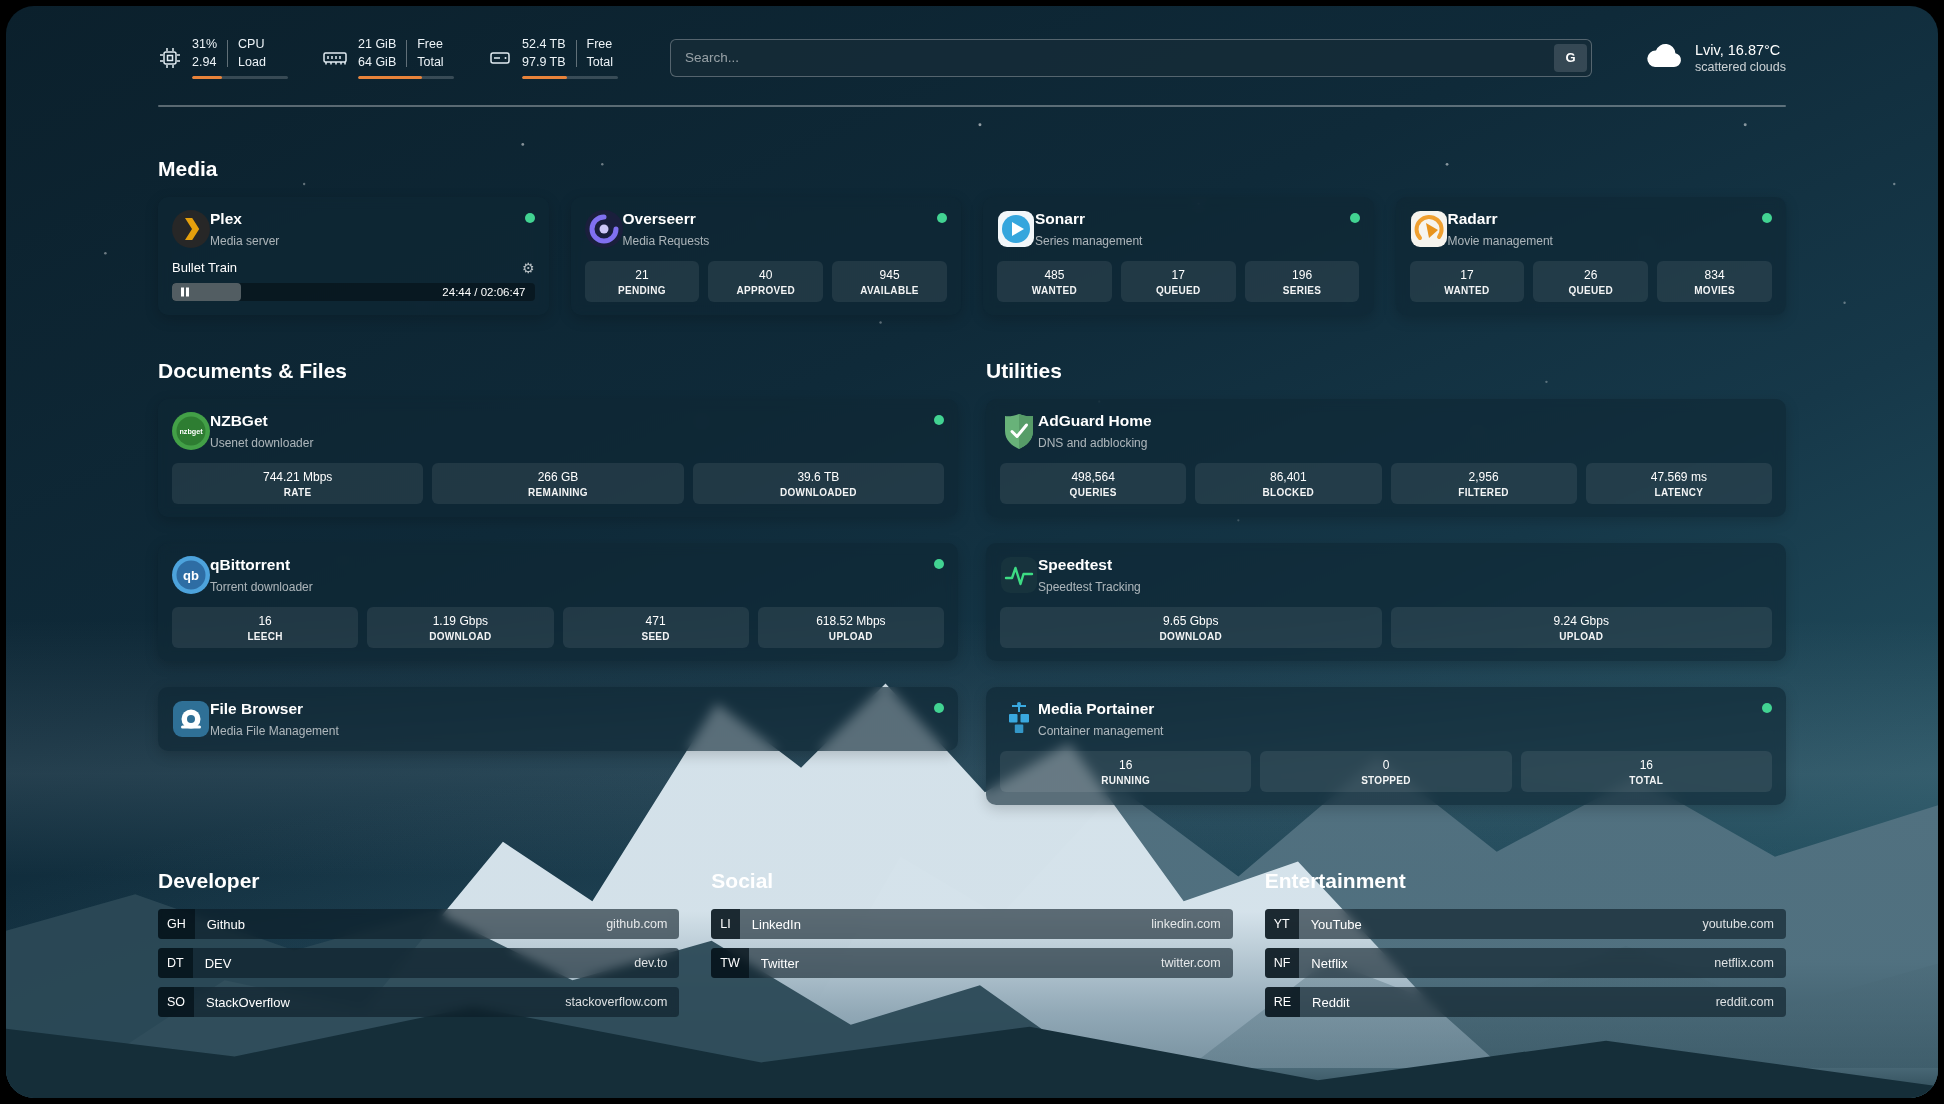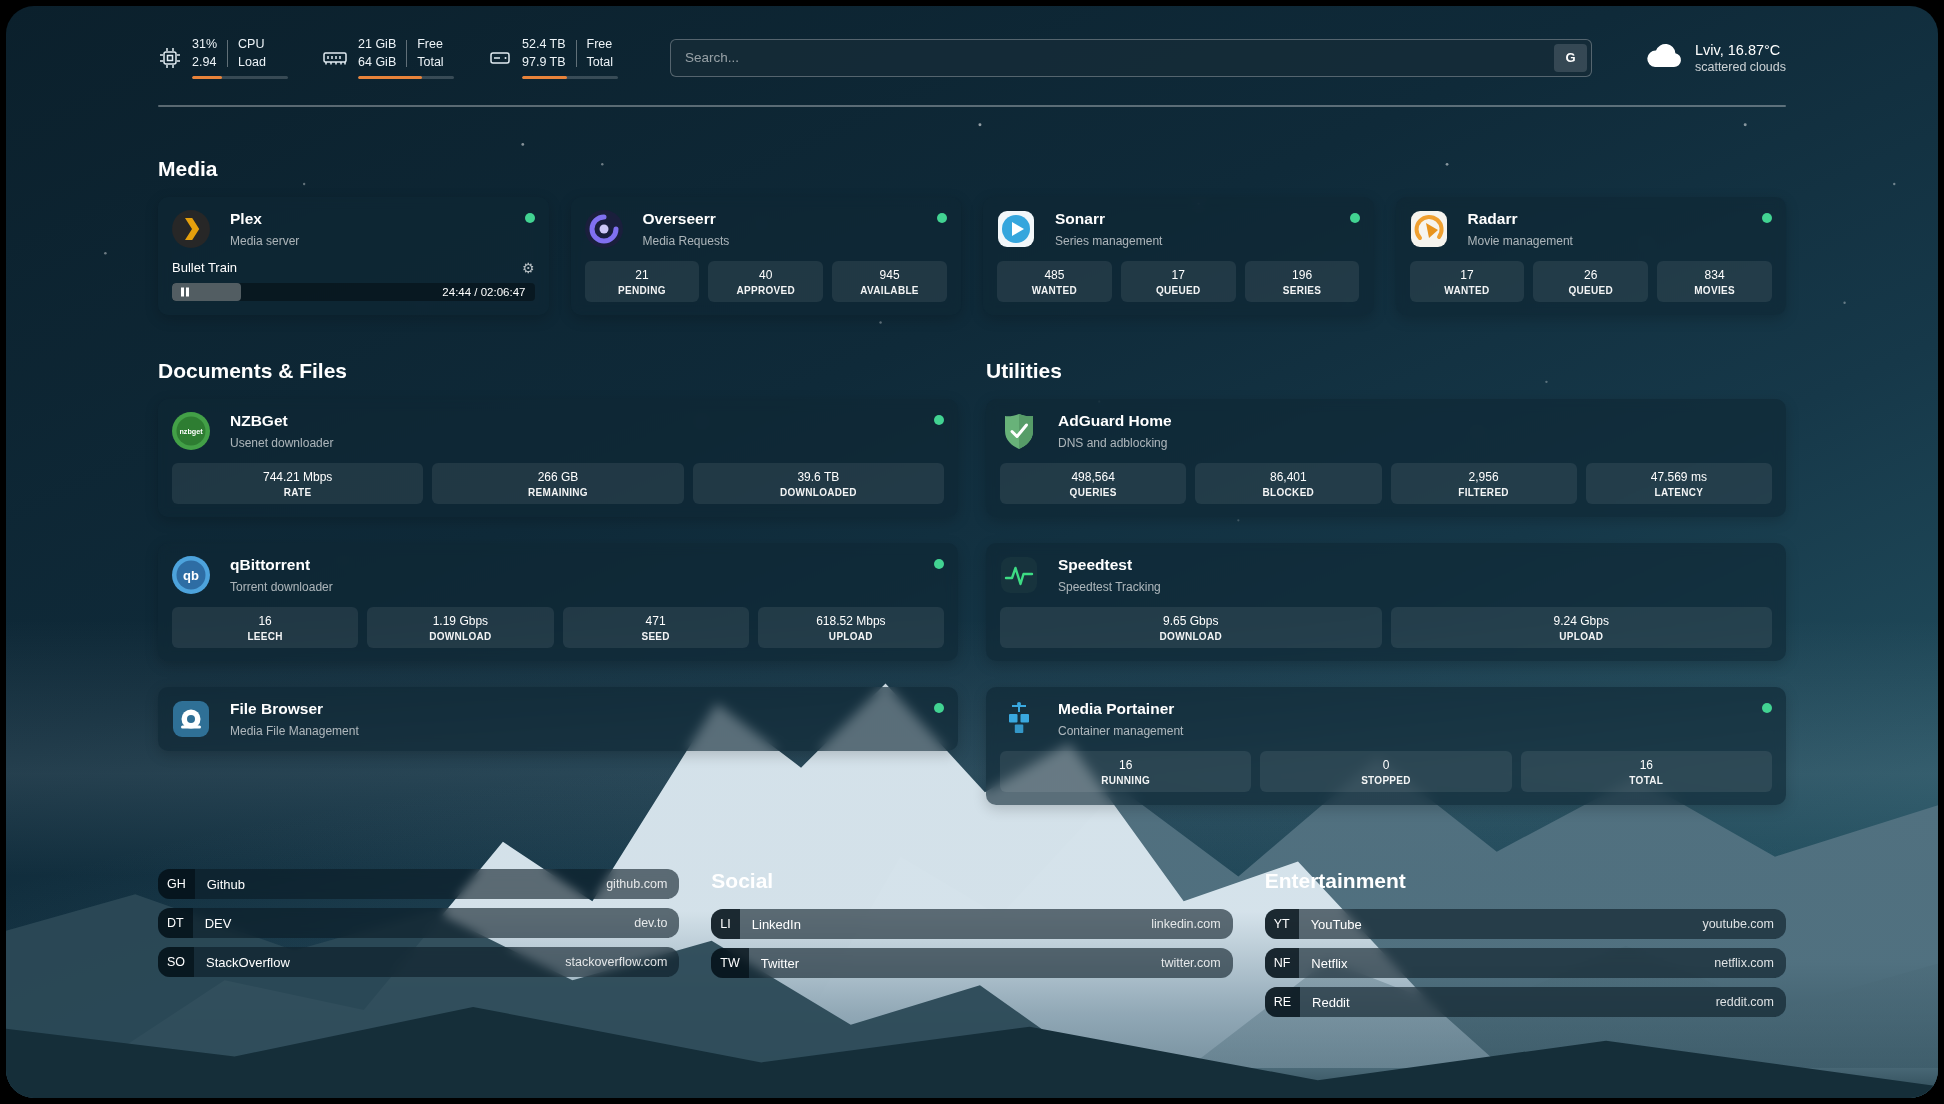--- a/index.html
+++ b/index.html
@@ -38,21 +38,21 @@
   h2.sec{font-size:21px;font-weight:600;color:#fff;margin:0 0 16px}
   .sec-media{margin-top:50px}
   .grid4{display:grid;grid-template-columns:repeat(4,1fr);gap:22px}
   .grid2{display:grid;grid-template-columns:1fr 1fr;gap:28px;margin-top:44px}
   .stack{display:flex;flex-direction:column;gap:26px}
   .grid3{display:grid;grid-template-columns:1fr 1fr 1fr;gap:32px;margin-top:64px}
 
   
   .card{background:rgba(15,39,52,.62);border-radius:10px;padding:13px 14px;backdrop-filter:blur(6px);
     box-shadow:0 4px 14px rgba(0,0,0,.18)}
-  .chead{display:flex;align-items:center;gap:20px}
+  .chead{display:flex;align-items:center;gap:0}
   .aicon{width:38px;height:38px;flex:0 0 38px;display:flex}
   .aicon svg{width:100%;height:100%}
   .titles{display:flex;flex-direction:column}
   .aname{font-size:15.5px;font-weight:600;color:#fff;line-height:1.2}
   .asub{font-size:12px;color:rgba(255,255,255,.65);margin-top:5px}
   .dot{margin-left:auto;align-self:flex-start;width:10px;height:10px;border-radius:50%;background:#42d392;margin-top:3px}
   .stats{display:flex;gap:9px;margin-top:13px}
   .stat{flex:1;background:rgba(255,255,255,.08);border-radius:6px;text-align:center;padding:7px 3px 6px}
   .stat .v{font-size:12px;color:#fff}
   .stat .l{font-size:10px;font-weight:700;color:rgba(255,255,255,.95);margin-top:3px;letter-spacing:.3px}
@@ -63,21 +63,21 @@
   .ptitle{font-size:13px;color:#fff}
   .gear{font-size:14px;color:rgba(255,255,255,.7);cursor:pointer;line-height:1}
   .pbar{position:relative;height:18px;border-radius:4px;background:rgba(0,0,0,.35);margin-top:8px;overflow:hidden;cursor:pointer}
   .pfill{position:absolute;top:0;bottom:0;left:0;background:rgba(255,255,255,.3);border-radius:4px}
   .pause{position:absolute;left:9px;top:50%;transform:translateY(-50%);width:8px;height:9px;
     border-left:3px solid #fff;border-right:3px solid #fff}
   .ptime{position:absolute;right:9px;top:50%;transform:translateY(-50%);font-size:11.5px;color:#fff}
 
   
   .rows{display:flex;flex-direction:column;gap:9px}
-  .lrow{display:flex;align-items:center;height:30px;background:rgba(10,27,37,.6);border-radius:12px;
+  .lrow{display:flex;align-items:center;height:30px;background:rgba(10,27,37,.6);border-radius:4px;
     overflow:hidden;cursor:pointer;backdrop-filter:blur(5px)}
   .abbr{height:100%;display:flex;align-items:center;padding:0 9px;background:rgba(4,16,24,.72);
     color:#fff;font-size:12.5px;margin-right:12px}
   .lname{font-size:13px;color:#fff}
   .lurl{margin-left:auto;padding-right:12px;font-size:12.5px;color:rgba(255,255,255,.85)}
 </style>
 </head>
 <body>
 
 <div class="screen">
@@ -555,20 +555,21 @@
               </div>
             </div>
           </div>
         </div>
       </section>
     </div>
 
     <div class="grid3">
 
       <section>
+        <h2 class="sec">Developer</h2>
         <div class="rows">
           <a class="lrow">
             <span class="abbr">GH</span>
             <span class="lname">Github</span>
             <span class="lurl">github.com</span>
           </a>
           <a class="lrow">
             <span class="abbr">DT</span>
             <span class="lname">DEV</span>
             <span class="lurl">dev.to</span>

